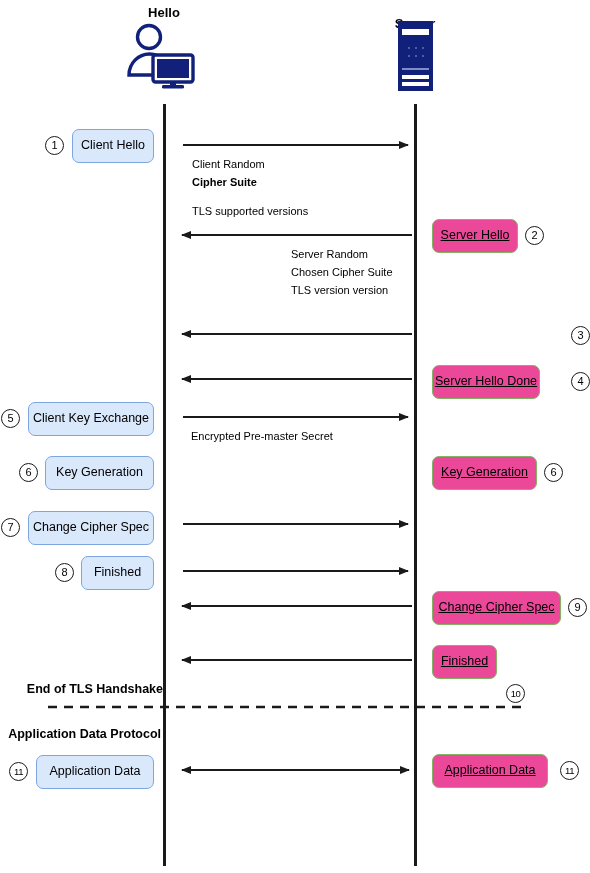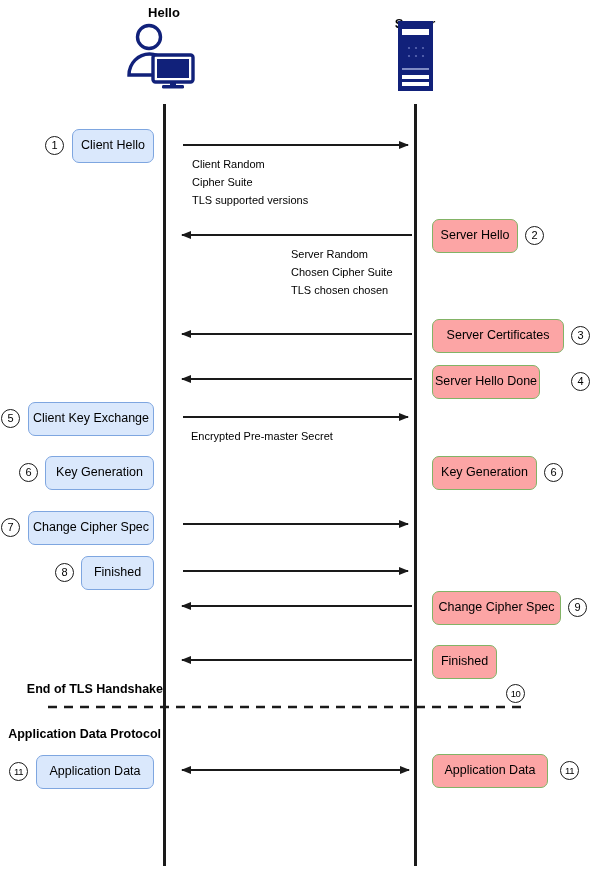--- a/index.html
+++ b/index.html
@@ -29,21 +29,21 @@
 
   
   .msgbox{
     position:absolute;box-sizing:border-box;
     border-radius:7px;border:1px solid;
     display:flex;align-items:center;justify-content:center;
     font-size:12.5px;line-height:1.1;white-space:nowrap;
     padding:16px 9px;height:32px;
   }
   .msgbox.client{background:#dae8fc;border-color:#7ea6e0;color:#000;}
-  .msgbox.server{background:#fca5a5;border-color:#82b366;color:#000;}
+  .msgbox.server{background:#ec4899;border-color:#82b366;color:#000;text-decoration:underline;}
 
   
   .stepnum{
     position:absolute;width:19px;height:19px;border-radius:50%;
     border:1.3px solid #1a1a1a;background:#fff;color:#000;
     font-size:11px;display:flex;align-items:center;justify-content:center;
     box-sizing:border-box;line-height:1;
   }
   .stepnum.wide{font-size:9.5px;letter-spacing:-0.5px;}
 
@@ -148,44 +148,43 @@
 
   <div class="stepnum" style="left:55px;top:563px;">8</div>
   <div class="msgbox client" style="left:81px;top:556px;width:73px;">Finished</div>
 
   <div class="stepnum wide" style="left:9px;top:762px;">11</div>
   <div class="msgbox client" style="left:36px;top:755px;width:118px;">Application Data</div>
 
   <div class="msgbox server" style="left:432px;top:219px;width:86px;">Server Hello</div>
   <div class="stepnum" style="left:525px;top:226px;">2</div>
 
-  <div class="msgbox server" style="left:432px;top:319px;width:132px;">Server Certificates</div>
   <div class="stepnum" style="left:571px;top:326px;">3</div>
 
   <div class="msgbox server" style="left:432px;top:365px;width:108px;">Server Hello Done</div>
   <div class="stepnum" style="left:571px;top:372px;">4</div>
 
   <div class="msgbox server" style="left:432px;top:456px;width:105px;">Key Generation</div>
   <div class="stepnum" style="left:544px;top:463px;">6</div>
 
   <div class="msgbox server" style="left:432px;top:591px;width:129px;">Change Cipher Spec</div>
   <div class="stepnum" style="left:568px;top:598px;">9</div>
 
   <div class="msgbox server" style="left:432px;top:645px;width:65px;">Finished</div>
   <div class="stepnum wide" style="left:506px;top:652px;margin-top:32px;">10</div>
 
   <div class="msgbox server" style="left:432px;top:754px;width:116px;">Application Data</div>
   <div class="stepnum wide" style="left:560px;top:761px;">11</div>
 
   <div class="note" style="left:192px;top:155px;">Client Random</div>
-  <div class="note" style="left:192px;top:173px;">Cipher Suite</div>
-  <div class="note" style="left:192px;top:191px;text-align:center;">TLS supported versions</div>
+  <div class="note" style="left:192px;top:173px;font-weight:bold;">Cipher Suite</div>
+  <div class="note" style="left:192px;top:202px;text-align:center;">TLS supported versions</div>
 
   <div class="note" style="left:291px;top:245px;">Server Random</div>
   <div class="note" style="left:291px;top:263px;">Chosen Cipher Suite</div>
-  <div class="note" style="left:291px;top:281px;">TLS chosen chosen</div>
+  <div class="note" style="left:291px;top:281px;">TLS version version</div>
 
   <div class="note" style="left:191px;top:427px;text-align:right;">Encrypted Pre-master Secret</div>
 
   <div class="divider-label" style="left:0px;top:682px;width:163px;">End of TLS Handshake</div>
   <div class="divider-label" style="left:0px;top:727px;width:161px;">Application Data Protocol</div>
 
 </div>
 
 </body></html>

